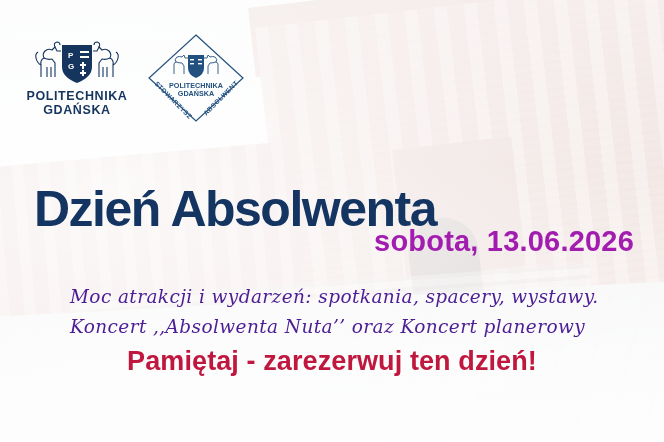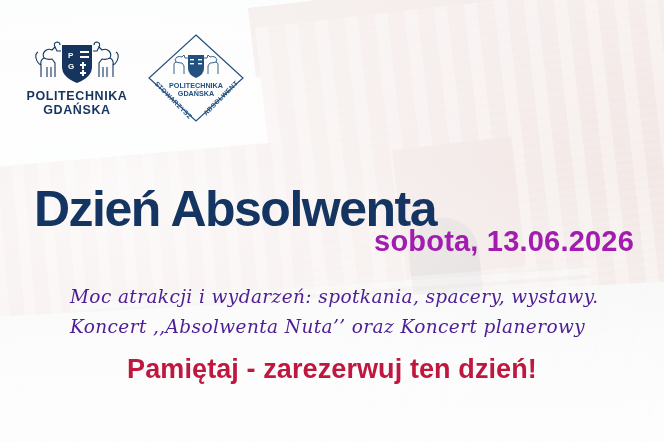--- a/index.html
+++ b/index.html
@@ -126,21 +126,21 @@
 
   .desc{
     position:absolute;left:38px;top:282px;
     color:#4c1d95;
     font-family:"DejaVu Serif",serif;
     font-style:italic;
     font-size:18.5px;line-height:30px;letter-spacing:.4px;margin-left:32px;
   }
 
   .cta{
-    position:absolute;left:0;right:0;top:354px;text-align:center;
+    position:absolute;left:0;right:0;top:346px;text-align:center;
     color:#c0173f;
     font-family:"Liberation Sans",sans-serif;
     font-weight:bold;font-size:27px;line-height:30px;letter-spacing:.1px;
   }
 </style>
 </head>
 <body>
 
 <div class="poster">
 

